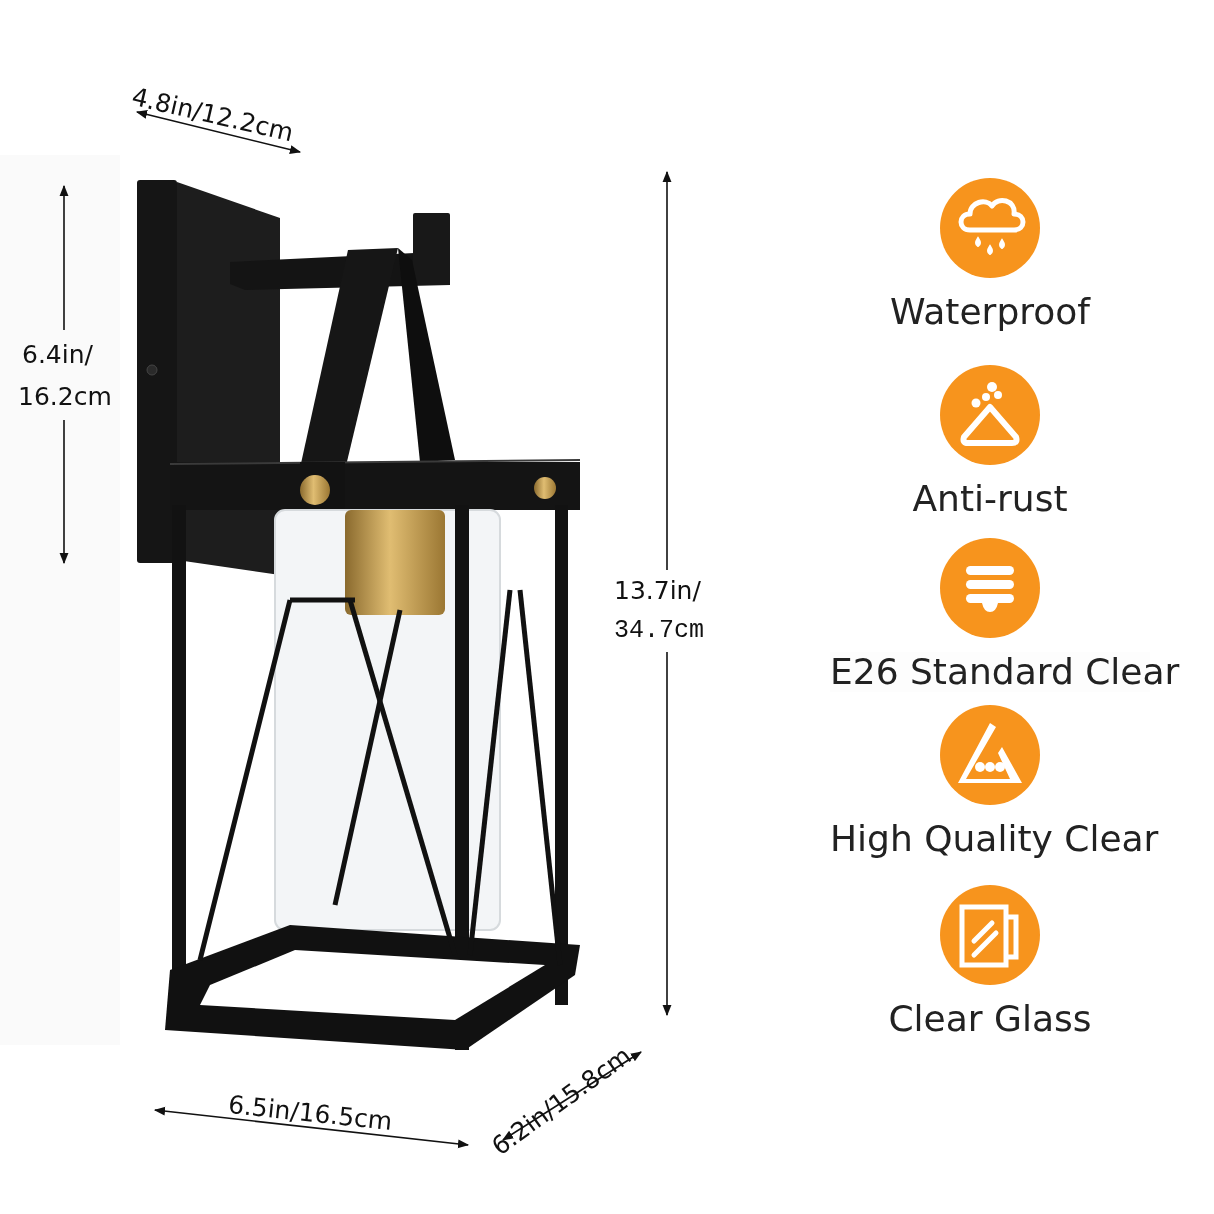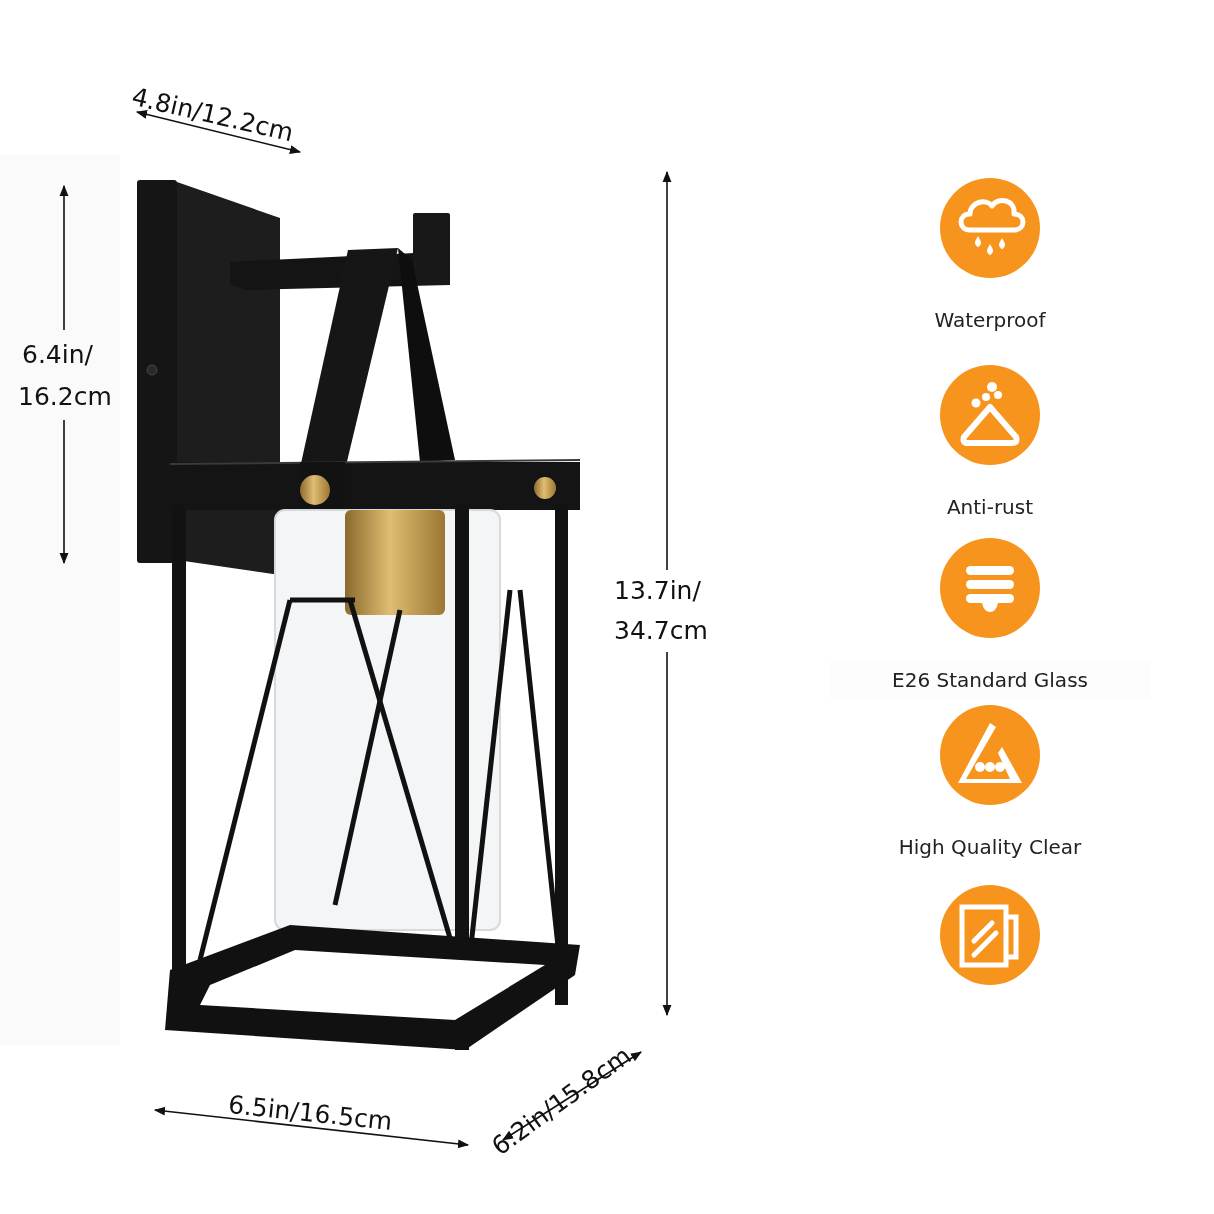--- a/index.html
+++ b/index.html
@@ -5,21 +5,21 @@
   html, body { margin:0; padding:0; background:#ffffff; }
   body { width:1214px; height:1214px; position:relative; overflow:hidden;
          font-family:"DejaVu Sans", sans-serif; color:#222; }
   .left-panel { position:absolute; left:0; top:155px; width:120px; height:890px; background:#fafafa; }
   .dim-text { position:absolute; font-family:"DejaVu Sans", sans-serif; font-size:25px; color:#111; line-height:34px; white-space:nowrap; }
   .dim-text.rot { transform-origin:left top; }
   svg.art { position:absolute; left:0; top:0; }
   .feature { position:absolute; left:830px; width:320px; text-align:center; }
   .feature .circle { width:100px; height:100px; border-radius:50%; background:#f7941d; margin:0 auto; position:relative; }
   .feature .circle svg { position:absolute; left:0; top:0; }
-  .feature .label { font-family:"DejaVu Sans", sans-serif; font-size:20px; color:#222; margin-top:22px; line-height:40px; white-space:nowrap; }
+  .feature .label { font-family:"DejaVu Sans", sans-serif; font-size:36px; color:#222; margin-top:14px; line-height:40px; white-space:nowrap; }
   .label-band { background:#fdfdfd; }
 </style>
 </head>
 <body>
 
 <div class="left-panel"></div>
 
 <svg class="art" width="1214" height="1214" viewBox="0 0 1214 1214">
   <defs>
     <marker id="arr" viewBox="0 0 10 10" refX="9" refY="5" markerWidth="7" markerHeight="7" orient="auto-start-reverse">
@@ -96,21 +96,21 @@
     <line x1="510" y1="590" x2="470" y2="955"></line>
     <line x1="520" y1="590" x2="560" y2="965"></line>
     <line x1="290" y1="600" x2="355" y2="600"></line>
   </g>
 </svg>
 
 <div class="dim-text rot" style="left:136px; top:80px; transform:rotate(13deg);">4.8in/12.2cm</div>
 <div class="dim-text" style="left:22px; top:338px;">6.4in/</div>
 <div class="dim-text" style="left:18px; top:380px;">16.2cm</div>
 <div class="dim-text" style="left:614px; top:574px;text-align:right;">13.7in/</div>
-<div class="dim-text" style="left:614px; top:614px;">34.7cm</div>
+<div class="dim-text" style="left:614px; top:614px;font-family:Liberation Mono, monospace;">34.7cm</div>
 <div class="dim-text rot" style="left:230px; top:1088px; transform:rotate(6deg);">6.5in/16.5cm</div>
 <div class="dim-text rot" style="left:485px; top:1136px; transform:rotate(-36deg);">6.2in/15.8cm</div>
 
 <div class="feature" style="top:178px;">
   <div class="circle">
     <svg width="100" height="100" viewBox="0 0 100 100">
       <path d="M30,52 C18,52 18,36 30,36 C30,24 46,20 52,28 C58,18 76,22 74,36 C86,36 86,52 74,52 Z" fill="none" stroke="#fff" stroke-width="5" stroke-linejoin="round"></path>
       <path d="M38,60 q-4,6 0,8 q4,-2 0,-8z M50,68 q-4,6 0,8 q4,-2 0,-8z M62,62 q-4,6 0,8 q4,-2 0,-8z" fill="#fff" stroke="#fff" stroke-width="2"></path>
     </svg>
   </div>
@@ -132,21 +132,21 @@
 
 <div class="feature" style="top:538px;">
   <div class="circle">
     <svg width="100" height="100" viewBox="0 0 100 100">
       <rect x="26" y="28" width="48" height="9" rx="4.5" fill="#fff"></rect>
       <rect x="26" y="42" width="48" height="9" rx="4.5" fill="#fff"></rect>
       <rect x="26" y="56" width="48" height="9" rx="4.5" fill="#fff"></rect>
       <path d="M42,65 L58,65 Q56,74 50,74 Q44,74 42,65z" fill="#fff"></path>
     </svg>
   </div>
-  <div class="label label-band">E26 Standard Glass</div>
+  <div class="label label-band">E26 Standard Clear</div>
 </div>
 
 <div class="feature" style="top:705px;">
   <div class="circle">
     <svg width="100" height="100" viewBox="0 0 100 100">
       <path d="M50,18 L56,22 L26,74 L70,74 L58,48 L62,42 L82,78 L18,78 Z" fill="#fff"></path>
       <circle cx="40" cy="62" r="5" fill="#fff"></circle>
         <circle cx="50" cy="62" r="5" fill="#fff"></circle>
         <circle cx="60" cy="62" r="5" fill="#fff"></circle>
     </svg>
@@ -156,13 +156,14 @@
 
 <div class="feature" style="top:885px;">
   <div class="circle">
     <svg width="100" height="100" viewBox="0 0 100 100">
       <rect x="22" y="22" width="44" height="58" fill="none" stroke="#fff" stroke-width="5"></rect>
       <path d="M66,32 L76,32 L76,72 L66,72" fill="none" stroke="#fff" stroke-width="5"></path>
       <line x1="34" y1="56" x2="52" y2="38" stroke="#fff" stroke-width="5" stroke-linecap="round"></line>
       <line x1="34" y1="70" x2="56" y2="48" stroke="#fff" stroke-width="5" stroke-linecap="round"></line>
     </svg>
   </div>
+  <div class="label">Clear Glass</div>
 </div>
 
 </body></html>

